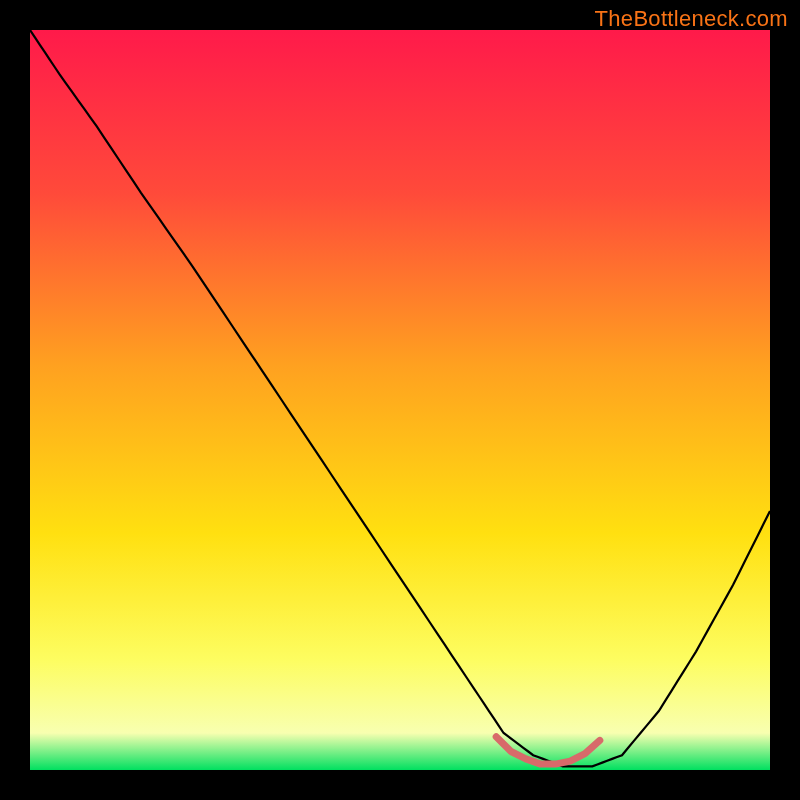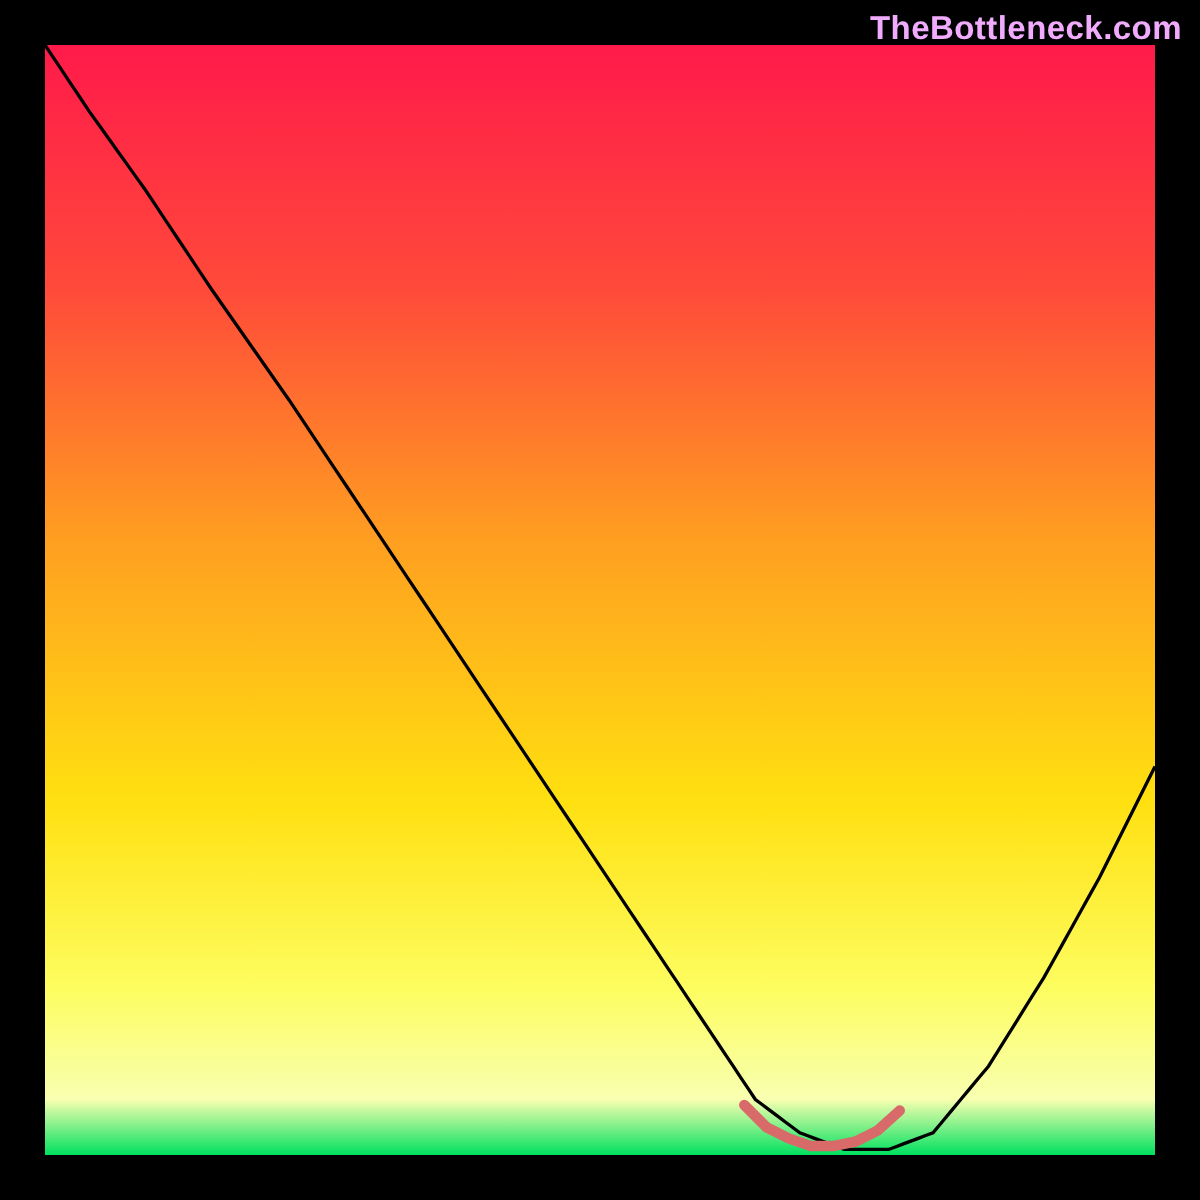--- a/index.html
+++ b/index.html
@@ -1,17 +1,17 @@
 <!DOCTYPE html>
 <html><head>
 <meta charset="utf-8">
 <style>
   * { margin: 0; padding: 0; box-sizing: border-box; }
   body { width: 800px; height: 800px; background: #000; position: relative; font-family: Arial, sans-serif; }
-  .watermark { position: absolute; top: 6px; right: 12px; color: #f0abfc; font-size: 22px; font-weight: 700; letter-spacing: 0.3px; z-index: 10; }
+  .watermark { position: absolute; top: 6px; right: 12px; color: #f97316; font-size: 22px; font-weight: 400; letter-spacing: 0.3px; z-index: 10; }
   .plot { position: absolute; top: 30px; left: 30px; width: 740px; height: 740px; }
   .gradient { position: absolute; top: 0; left: 0; width: 100%; height: 100%; }
   .curve-layer { position: absolute; top: 0; left: 0; width: 100%; height: 100%; }
 </style>
 </head>
 <body>
 
 <div class="watermark">TheBottleneck.com</div>
 
 <div class="plot">

